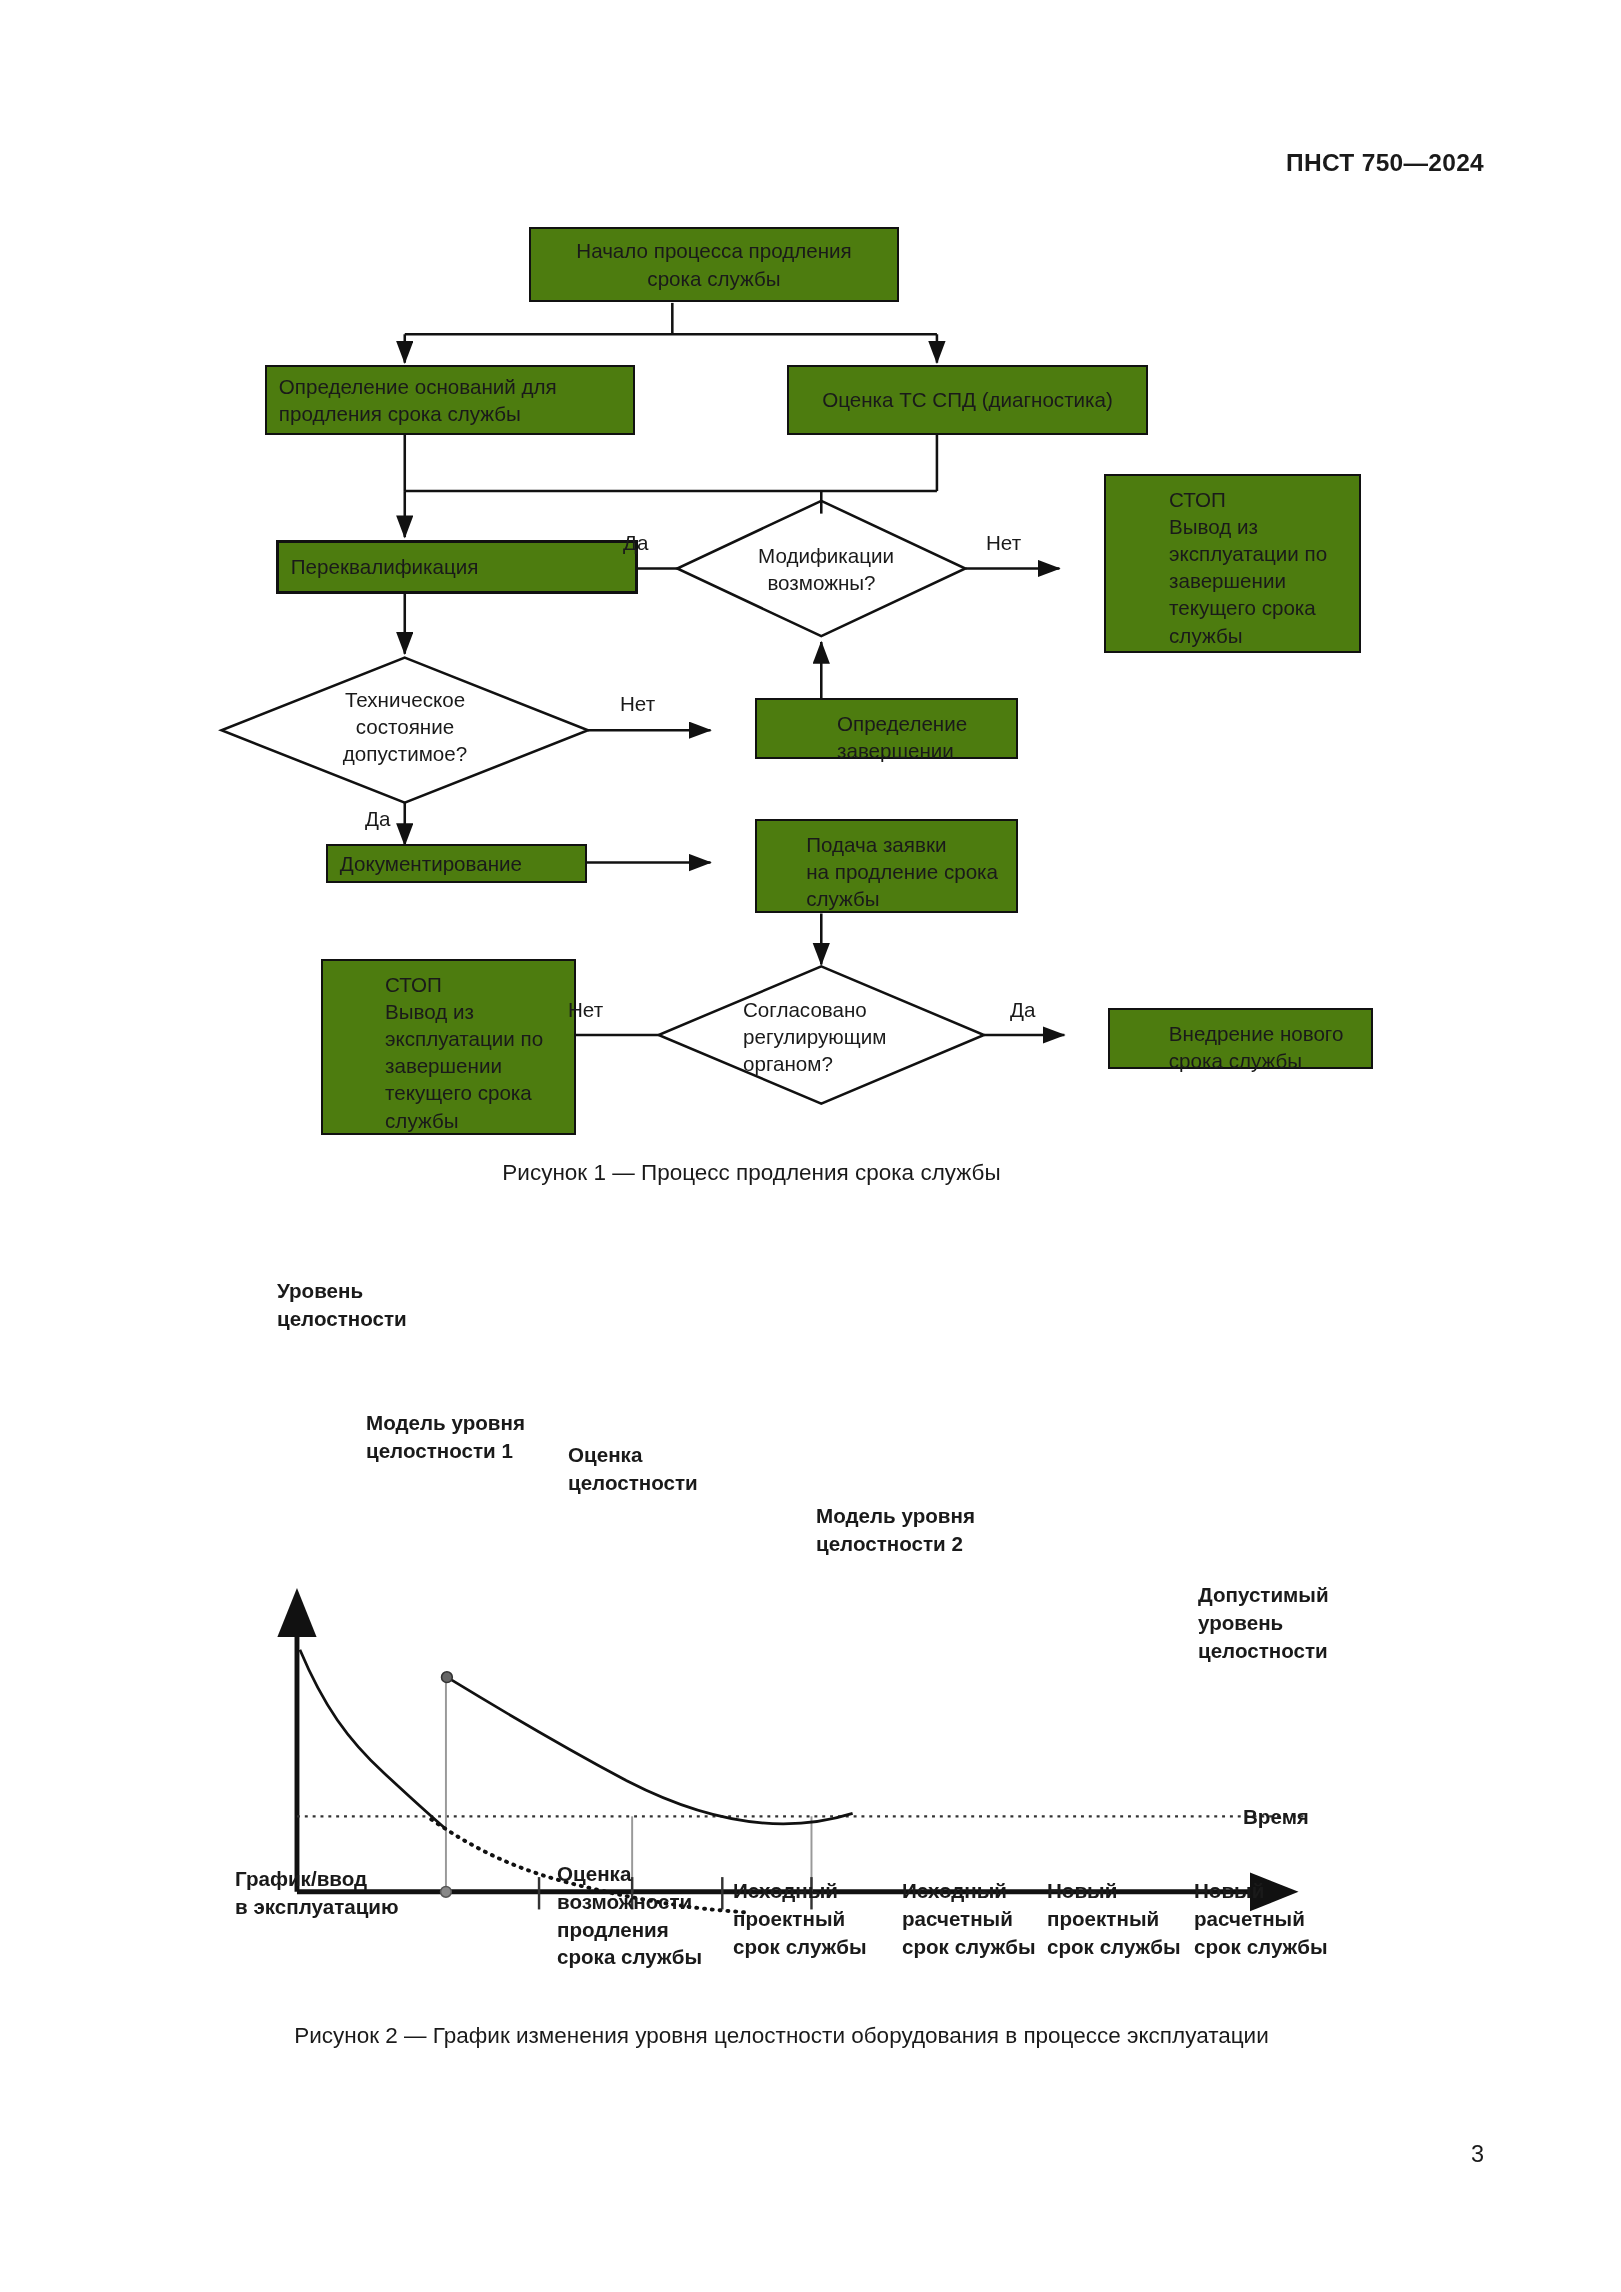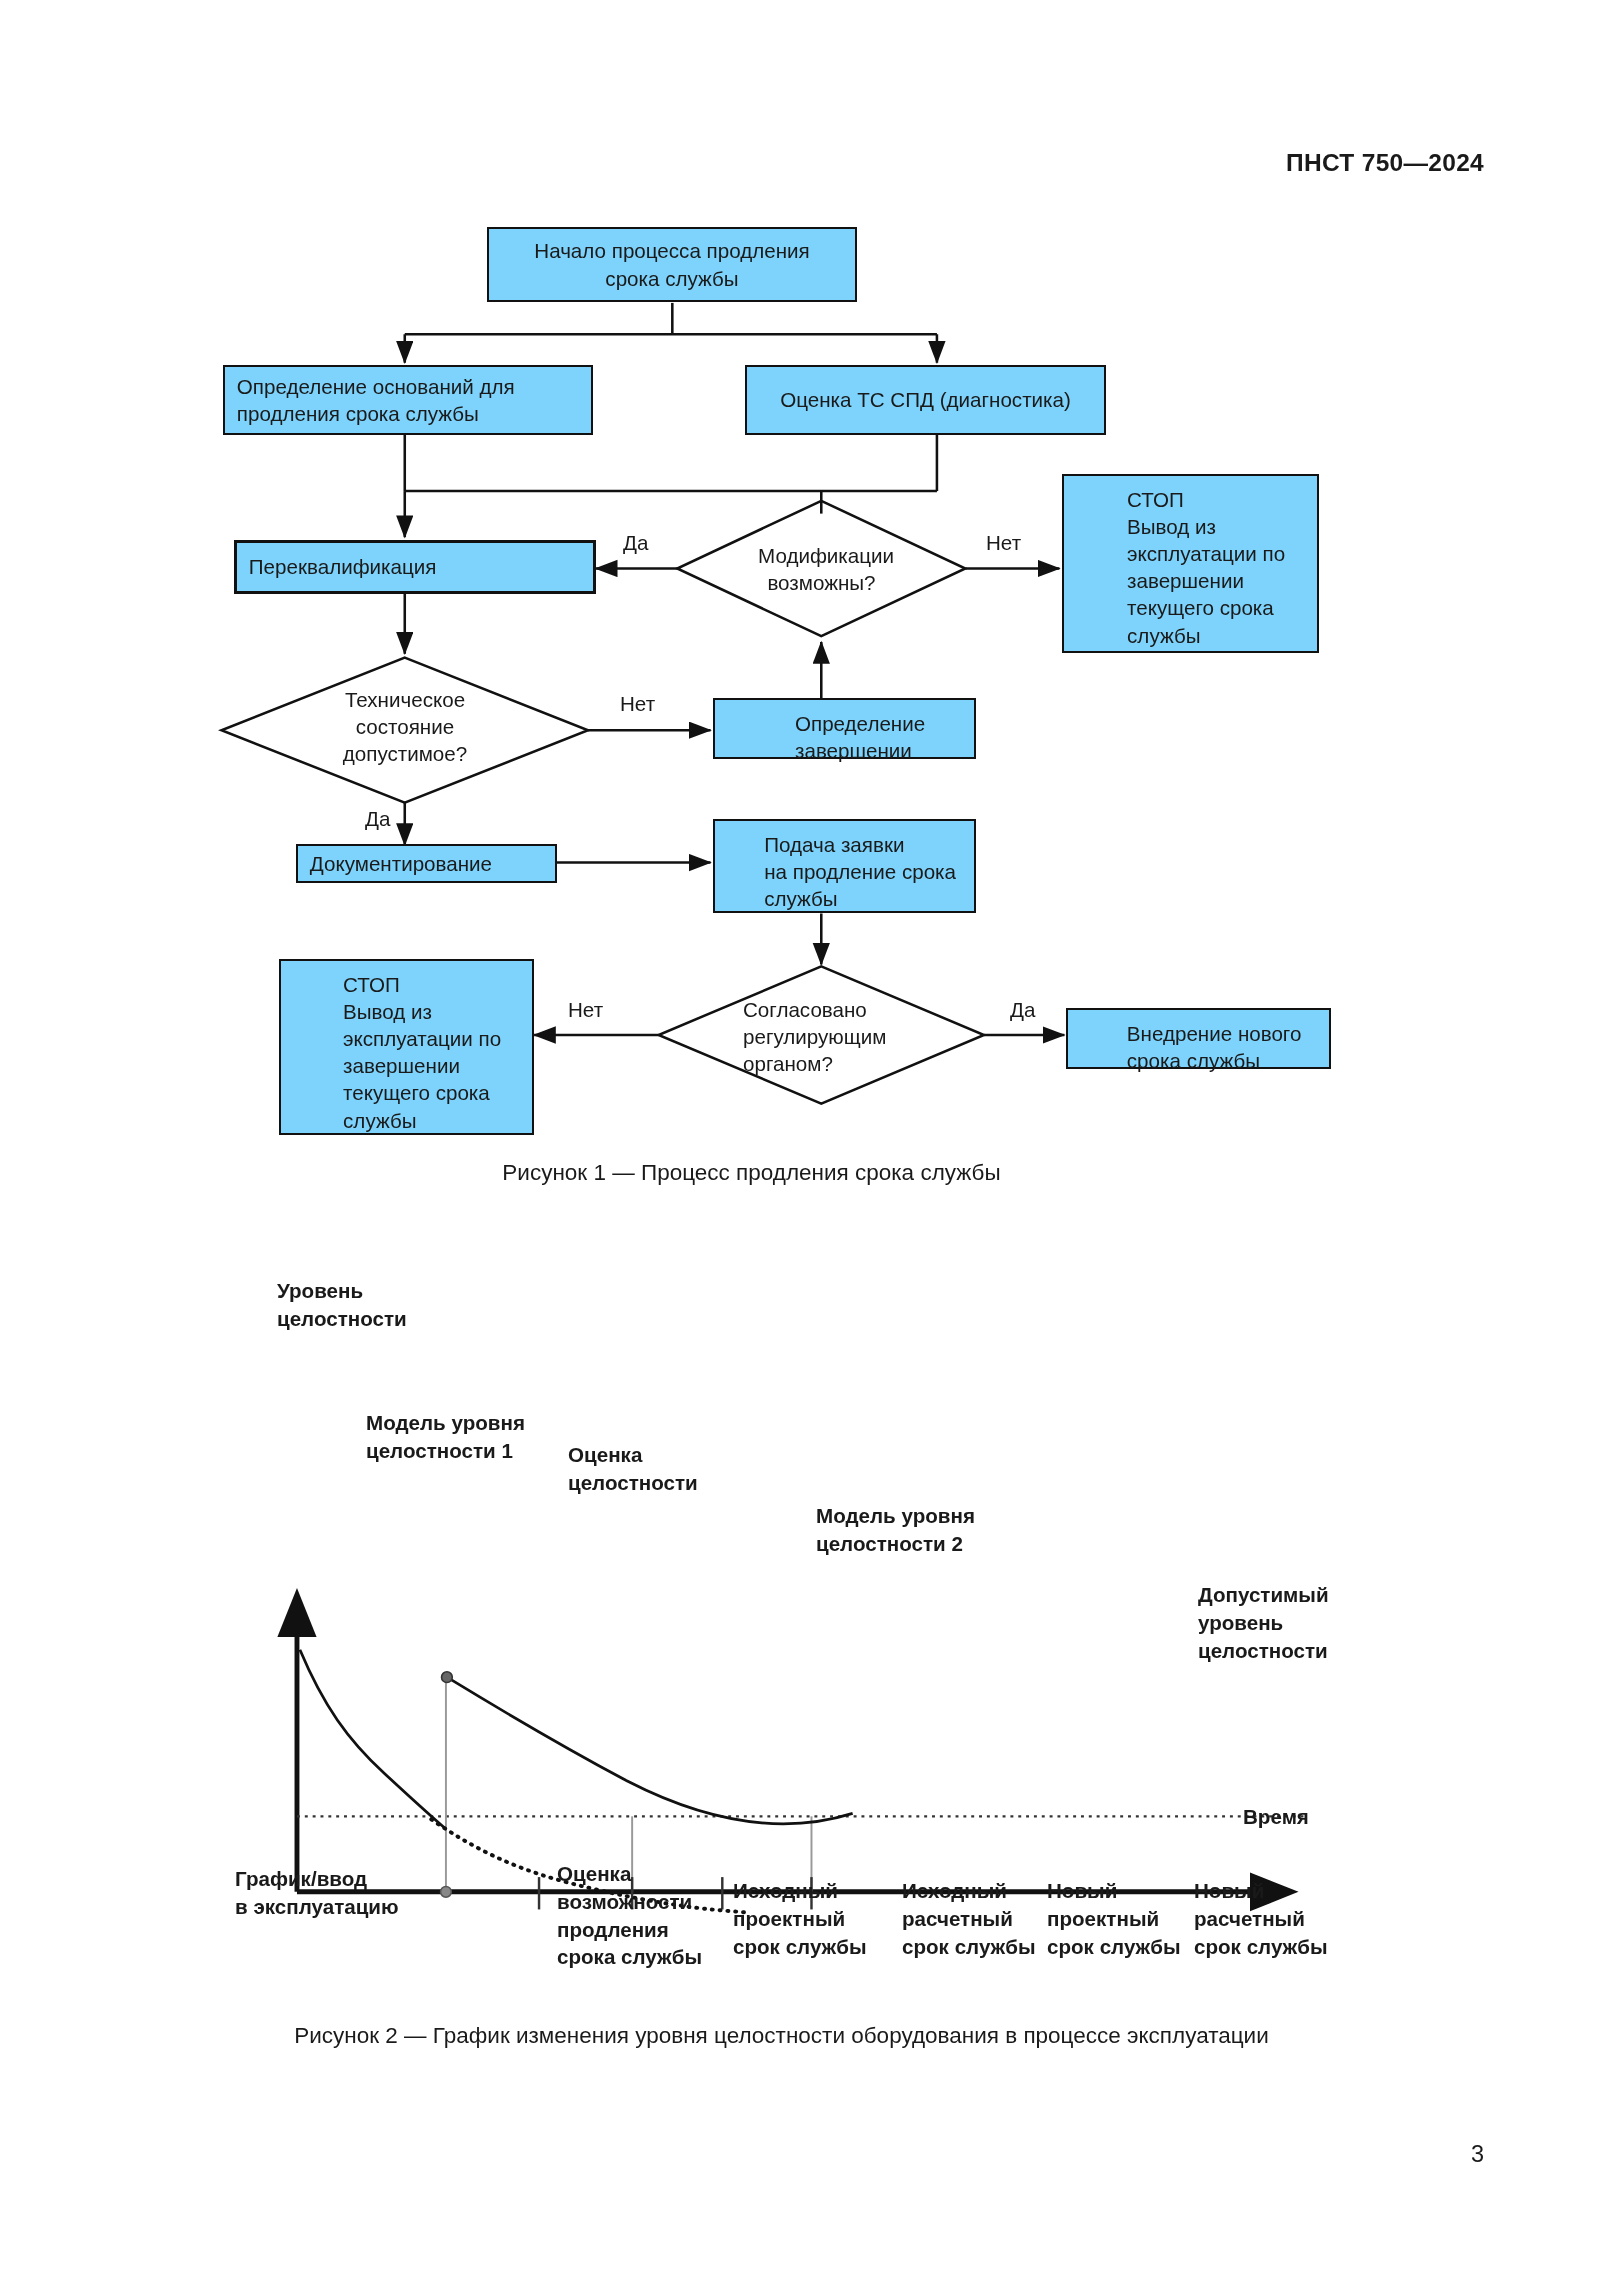--- a/index.html
+++ b/index.html
@@ -48,27 +48,28 @@
     position: absolute;
     left: 0;
     top: 0;
     width: 1621px;
     height: 1235px;
     pointer-events: none;
   }
   .fc-box {
     position: absolute;
     border: 2.5px solid #111;
-    background: #7dd3fc;
+    background: #4d7c0f;
     box-sizing: border-box;
     font-size: 20.6px;
     line-height: 1.32;
     display: flex;
     align-items: center;
     padding: 5.9px 11.8px;
+    margin-left: 42px;
   }
   .fc-box.center { justify-content: center; text-align: center; }
   .fc-box.left { justify-content: flex-start; text-align: left; }
   .fc-box.topleft { align-items: flex-start; justify-content: center; text-align: left; padding-top: 9.8px; padding-left: 43px;}
   .fc-label {
     position: absolute;
     font-size: 20.6px;
     background: transparent;
     white-space: nowrap;
   }
@@ -203,21 +204,21 @@
     <span>допустимое?</span>
   </div>
 
   <div class="fc-box topleft" style="left:713px; top:698px; width:263px; height:61px; border-width:2.9px;">
     <span style="display:block;">
       <span>Определение</span><br>
       <span>завершении</span>
     </span>
   </div>
 
-  <div class="fc-box left" style="left:296px; top:844px; width:261px; height:39px;text-align:right;">
+  <div class="fc-box left" style="left:284px; top:844px; width:261px; height:39px;text-align:right;">
     <span>Документирование</span>
   </div>
 
   <div class="fc-box topleft" style="left:713px; top:819px; width:263px; height:94px; border-width:2.9px;">
     <span style="display:block;">
       <span>Подача заявки</span><br>
       <span>на продление срока</span><br>
       <span>службы</span>
     </span>
   </div>

